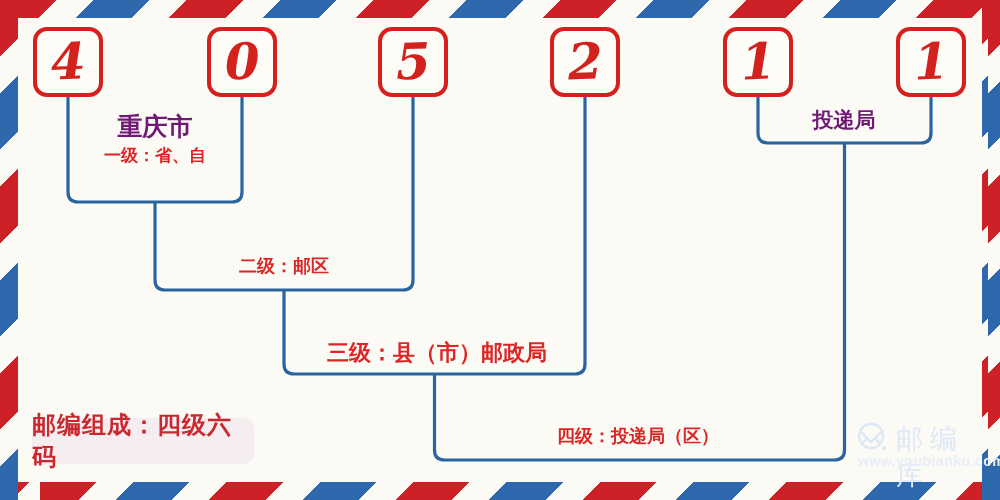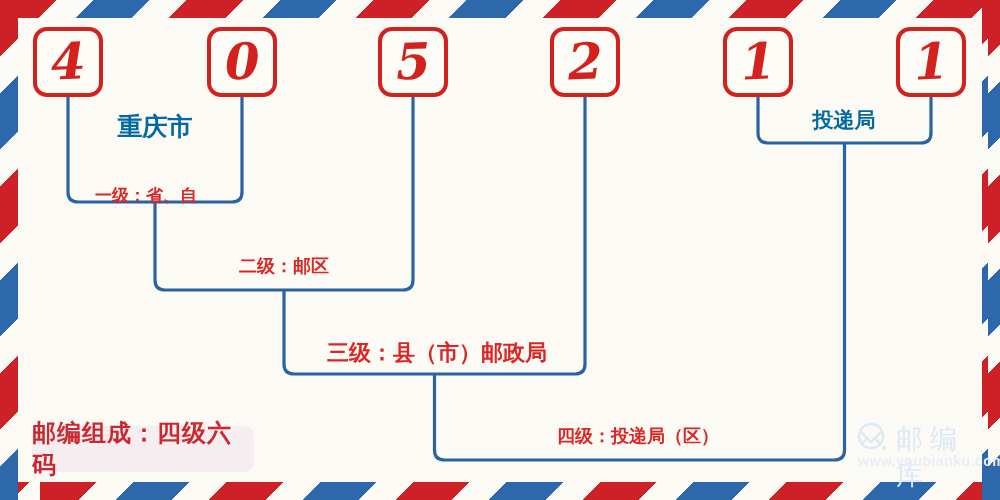--- a/index.html
+++ b/index.html
@@ -37,31 +37,31 @@
   }
 
   
   #connectors{position:absolute;left:0;top:0;width:1000px;height:500px;}
   #connectors path{fill:none;stroke:#2a64a0;stroke-width:3.2px;}
 
   
   .lbl{position:absolute;transform:translateX(-50%);white-space:nowrap;text-align:center;}
   .blue-title{
     font-family:"Liberation Serif", serif;
-    font-weight:bold;color:#0369a1;
+    font-weight:bold;color:#701a75;
   }
   .red-desc{
     font-weight:bold;color:#dc2626;
   }
 
   
   #badge{
     position:absolute;left:32px;top:418px;width:222px;height:46px;
     background:#f6edf1;border-radius:10px;
-    display:flex;align-items:center;justify-content:center;margin-top:8px;
+    display:flex;align-items:center;justify-content:center;
   }
   #badge span{
     font-family:"Liberation Serif", serif;
     font-weight:bold;font-size:24px;color:#c9292e;letter-spacing:1px;
   }
 
   
   #logo{position:absolute;left:856px;top:421px;width:130px;height:52px;}
   #logo .brand{
     position:absolute;left:40px;top:0;
@@ -105,21 +105,21 @@
       <span>2</span>
     </div>
   <div class="digit-box" style="left:723px">
       <span>1</span>
     </div>
   <div class="digit-box" style="left:896px">
       <span>1</span>
     </div>
 
   <div class="lbl blue-title" style="left:155px;top:110px;font-size:25px;">重庆市</div>
-  <div class="lbl red-desc" style="left:146px;top:145px;font-size:17px;line-height:21px;margin-top:40px;">
+  <div class="lbl red-desc" style="left:155px;top:145px;font-size:17px;line-height:21px;">
     <div>一级：省、自</div>
   </div>
 
   <div class="lbl red-desc" style="left:284px;top:254px;font-size:18px;">二级：邮区</div>
 
   <div class="lbl red-desc" style="left:437px;top:338px;font-size:22px;">三级：县（市）邮政局</div>
 
   <div class="lbl blue-title" style="left:844px;top:106px;font-size:21px;">投递局</div>
 
   <div class="lbl red-desc" style="left:638px;top:424px;font-size:18px;">四级：投递局（区）</div>

